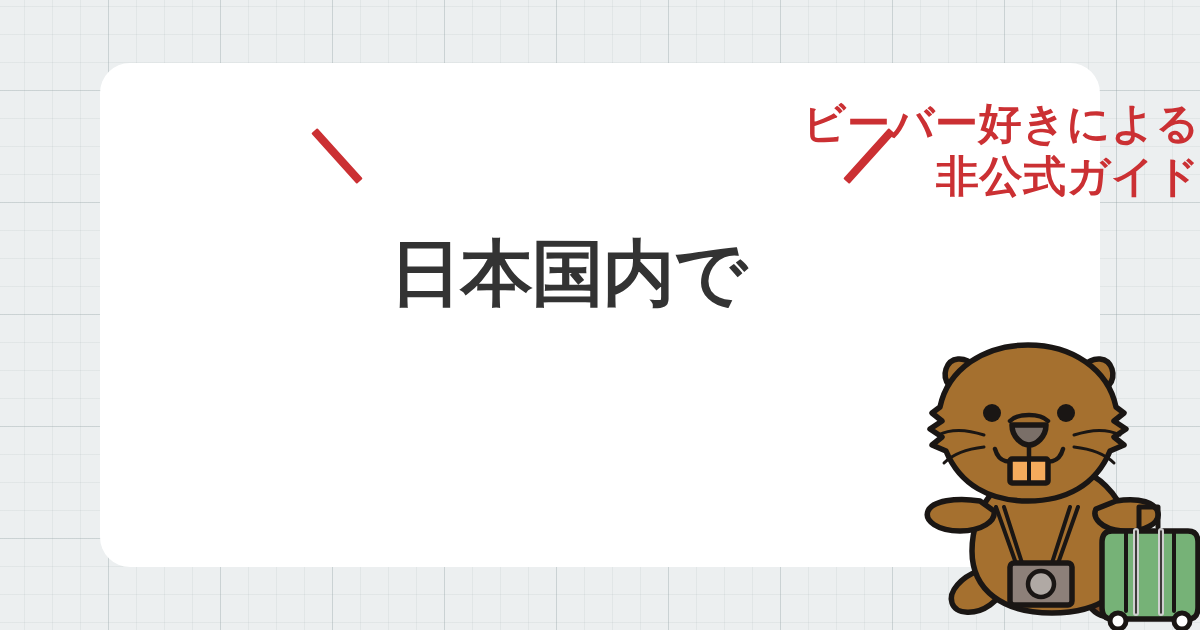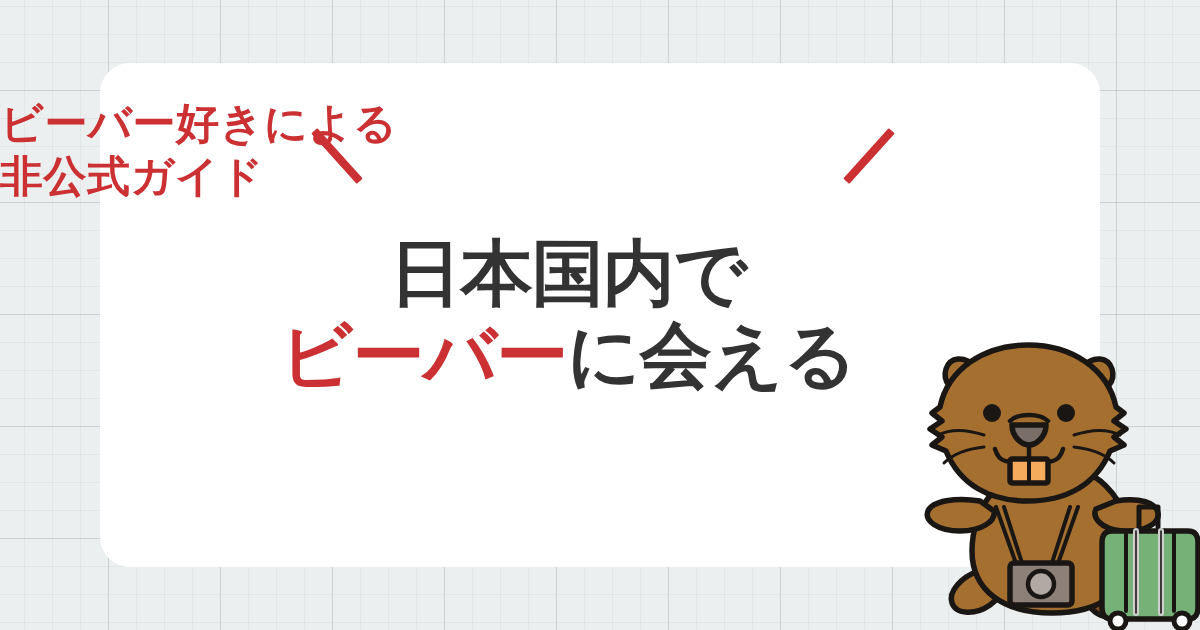--- a/index.html
+++ b/index.html
@@ -44,21 +44,21 @@
     background: #ffffff;
     border-radius: 30px;
   }
 
   
   #kicker {
     position: absolute;
     left: 0;
     top: 97px;
     width: 1200px;
-    text-align: left;
+    text-align: right;
     color: #cb3033;
     font-weight: 700;
     font-size: 43px;
     line-height: 53px;
     letter-spacing: 0.5px;
     white-space: pre-line;
   }
 
   
   .slash {
@@ -104,21 +104,20 @@
   <div id="card"></div>
 
   <div class="slash" id="slash-left"></div>
   <div class="slash" id="slash-right"></div>
 
   <div id="kicker">ビーバー好きによる
 非公式ガイド</div>
 
   <div id="headline">
     <span class="ln">日本国内で</span>
-    <span class="ln"><span class="hl">ビーバー</span><span>に会える</span></span>
   </div>
 
   <div id="mascot">
     <svg viewBox="0 0 305 305" width="305" height="305" xmlns="http://www.w3.org/2000/svg">
       <g stroke="#1a1614" stroke-width="5.5" stroke-linecap="round" stroke-linejoin="round">
 
         <path d="M196 192 C232 196 248 224 247 258 C246 282 230 294 208 292 C186 290 178 262 180 232 Z" fill="#7b4a26"></path>
 
         <path d="M178 238 C204 232 226 244 232 260 C238 276 226 284 210 280 C194 276 180 262 176 250 Z" fill="#a5702f"></path>
 

